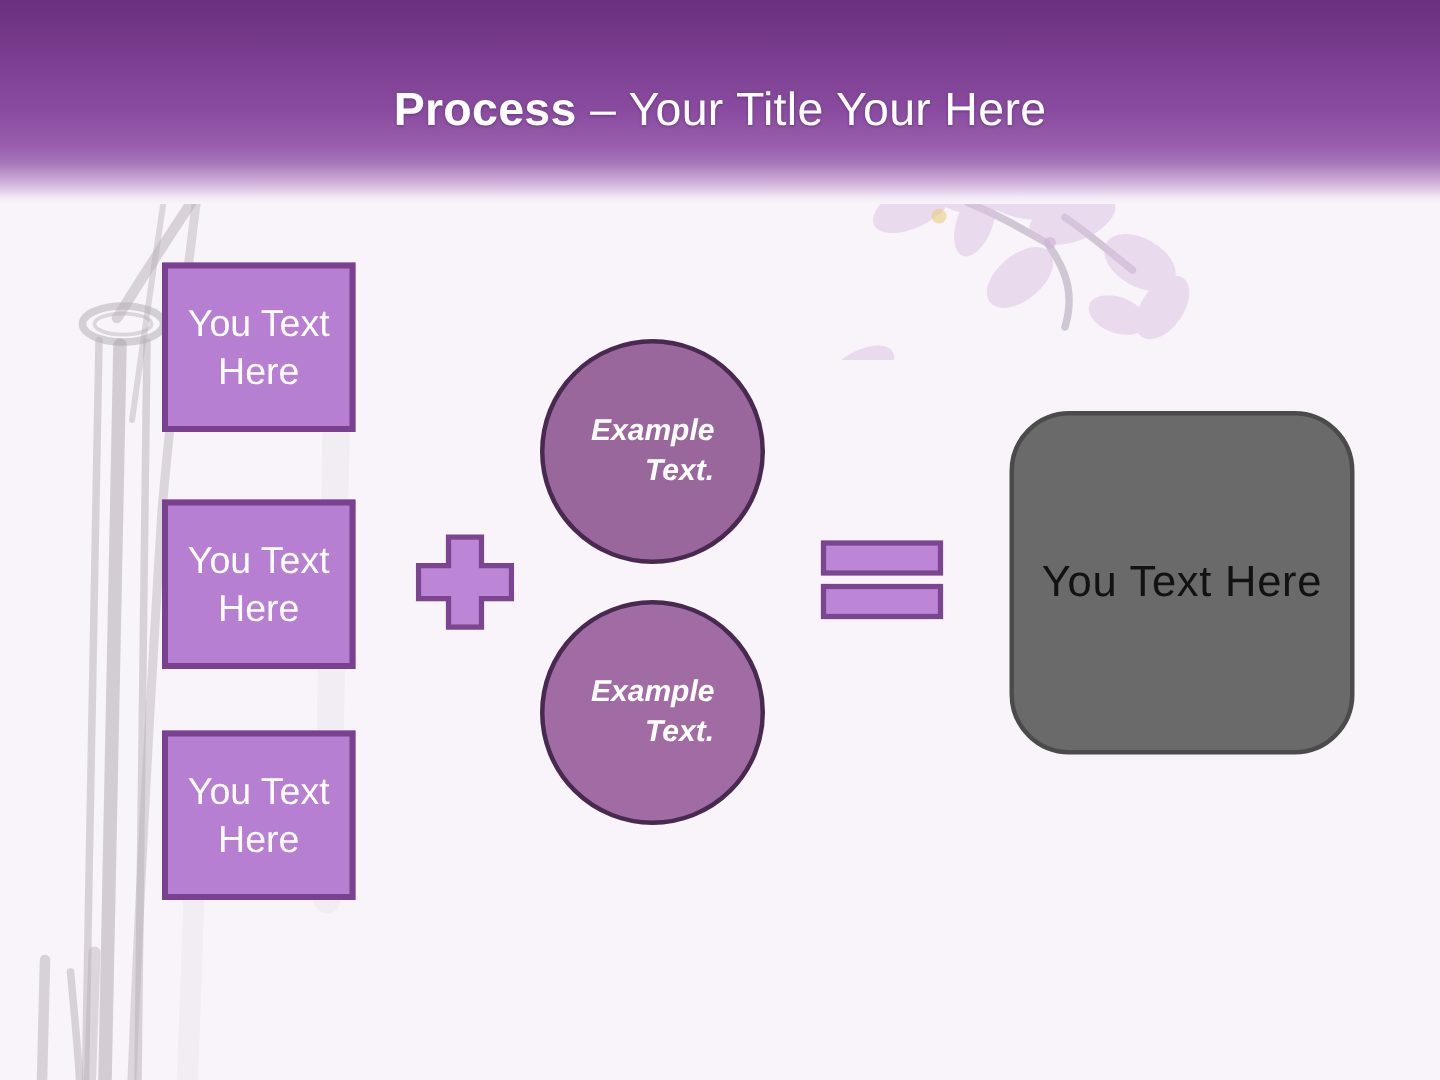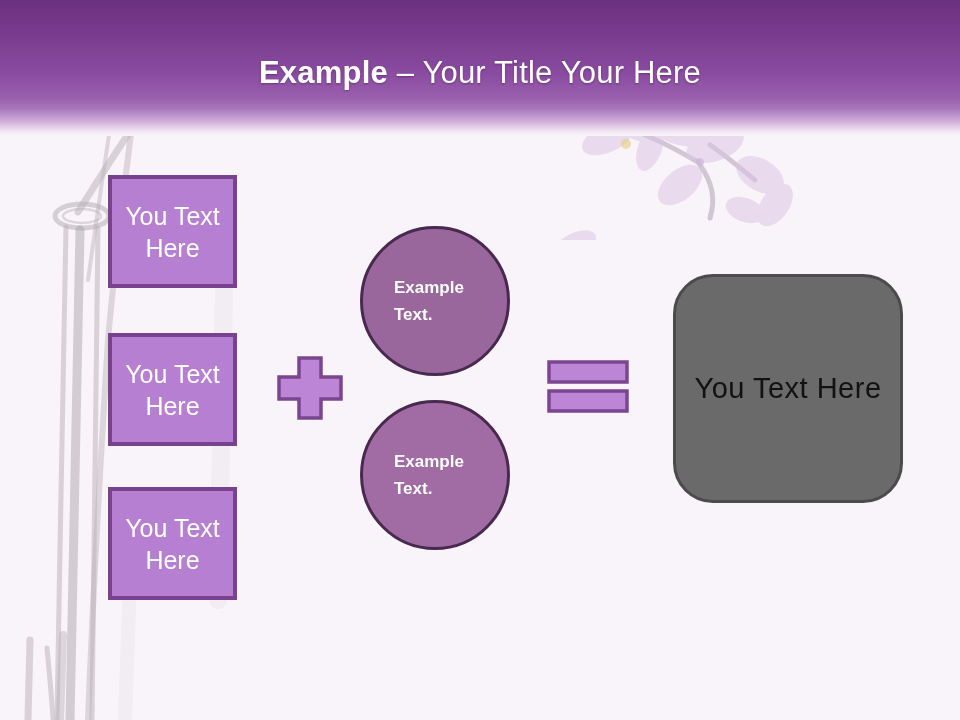--- a/index.html
+++ b/index.html
@@ -45,23 +45,23 @@
     font-size:25px;line-height:32px;
     padding:0 12px;
   }
   .pbox.b1{top:175px;} .pbox.b2{top:333px;} .pbox.b3{top:487px;}
   
   .circle{
     position:absolute;left:360px;width:150px;height:150px;
     box-sizing:border-box;border-radius:50%;
     border:3px solid var(--circle-border,#48294f);
     display:flex;align-items:center;justify-content:center;
-    text-align:left;color:#fff;
-    font-weight:700;
-    font-size:17px;line-height:27px;
+    text-align:right;color:#fff;
+    font-weight:700;font-style:italic;
+    font-size:20px;line-height:27px;
   }
   .circle.c1{top:226px;background:var(--circle1-fill,#9a679d);}
   .circle.c2{top:400px;background:var(--circle2-fill,#a16ca4);}
   .circle .wrap{width:82px;}
   
   .op-shape{fill:var(--op-fill,#bc85d6);stroke:var(--op-border,#7b4590);stroke-width:3.5;}
   
   .result{
     position:absolute;left:673px;top:274px;width:230px;height:229px;
     box-sizing:border-box;border-radius:40px;
@@ -113,21 +113,21 @@
       <ellipse cx="215" cy="105" rx="24" ry="14" transform="rotate(-55 215 105)"></ellipse>
       <ellipse cx="185" cy="110" rx="20" ry="12" transform="rotate(20 185 110)"></ellipse>
     </g>
     <g opacity="0.6">
       <circle cx="66" cy="44" r="5" fill="#e6cf7a"></circle>
       <circle cx="140" cy="62" r="4" fill="#cdb0d6"></circle>
     </g>
   </svg>
 
   <div class="header">
-    <h1 class="title"><span class="t-bold">Example</span><span> – Your Title Your Here</span></h1>
+    <h1 class="title"><span class="t-bold">Process</span><span> – Your Title Your Here</span></h1>
   </div>
 
   <div class="pbox b1">
     <span>You Text Here</span>
   </div>
   <div class="pbox b2">
     <span>You Text Here</span>
   </div>
   <div class="pbox b3">
     <span>You Text Here</span>

